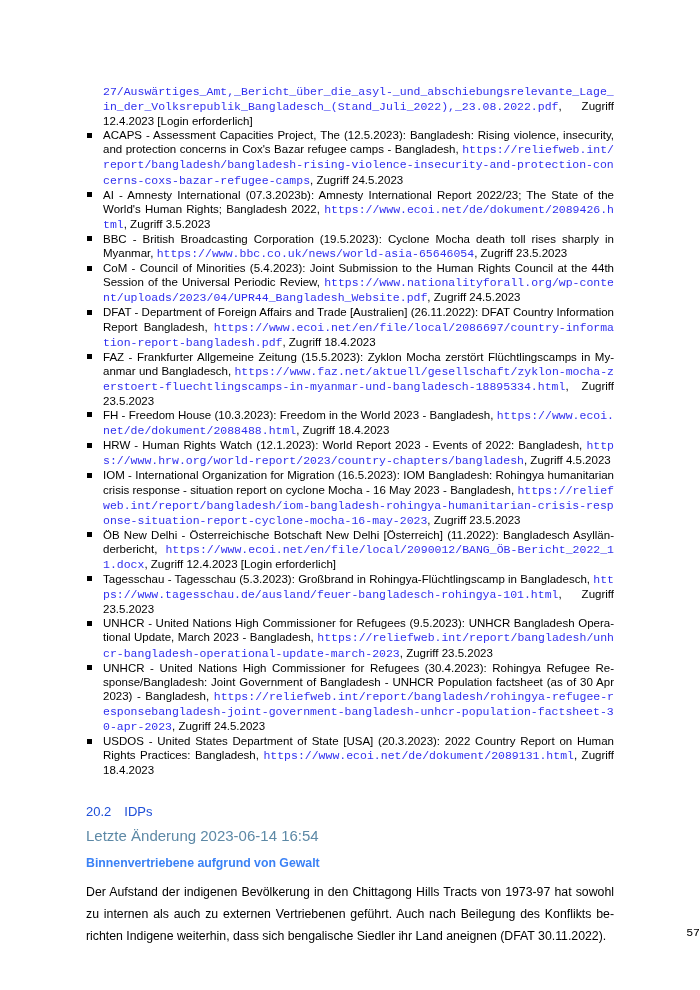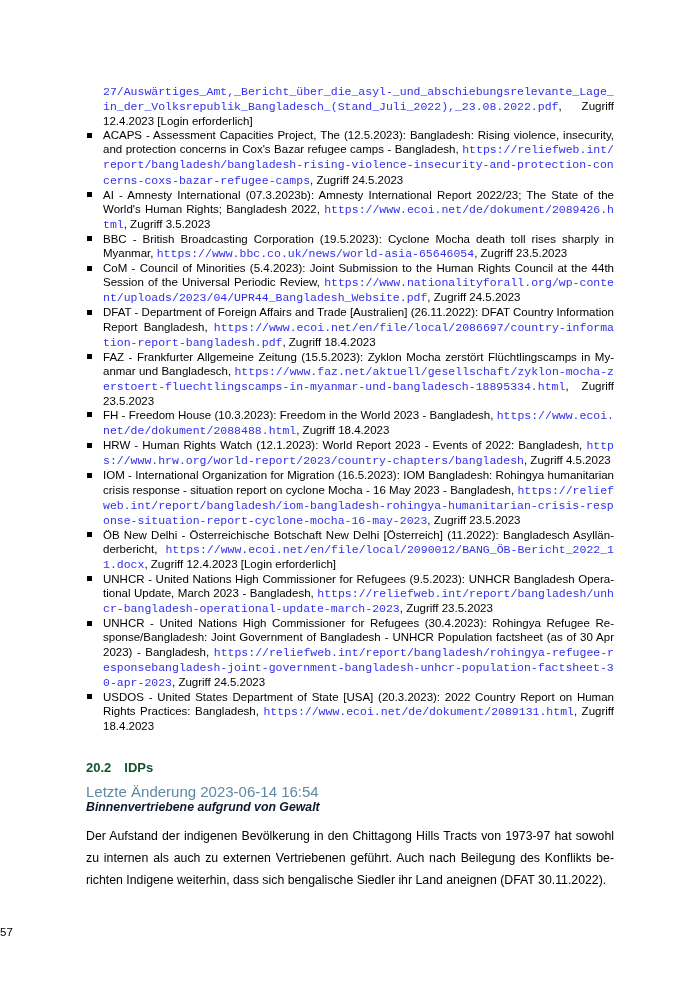--- a/index.html
+++ b/index.html
@@ -40,72 +40,73 @@
     color: #3030ef;
     text-decoration: none;
     word-break: break-all;
     cursor: pointer;
     font-family: Liberation Mono, monospace;
   }
   
   .sec-heading {
     margin: 27px 0 0 0;
     font-size: 13px;
-    font-weight: bold;
-    color: #14532d;
+    font-weight: normal;
+    color: #1d4ed8;
   }
   .sec-heading .sec-num { margin-right: 13px; }
   .last-change {
     margin-top: 8px;
     font-size: 15px;
     color: #5d89a6;
   }
   .subhead {
-    margin-top: 0;
+    margin-top: 12px;
     font-size: 12.3px;
     font-weight: bold;
-    color: #0f172a;
-    font-style: italic;
+    color: #3b82f6;
   }
   .para {
     margin: 11px 0 0 0;
     font-size: 12.3px;
     line-height: 22px;
     text-align: justify;
   }
   .inline-ref-link {
     color: #000;
     cursor: pointer;
   }
   .page-number {
     position: absolute;
     left: 0; top: 926px;
     width: 700px;
-    text-align: left;
+    text-align: right;
     font-size: 11.5px;
     color: #000;
+    font-family: Liberation Mono, monospace;
   }
 </style>
 </head>
 <body>
 
 <div class="content">
 
   <ul class="refs" id="refs">
       <li class="cont"><span></span><a class="link">27/Auswärtiges_Amt,_Bericht_über_die_asyl-_und_abschiebungsrelevante_Lage_in_der_Volksrepublik_Bangladesch_(Stand_Juli_2022),_23.08.2022.pdf</a><span>, Zugriff 12.4.2023 [Login erforderlich]</span></li>
       <li><span>ACAPS - Assessment Capacities Project, The (12.5.2023): Bangladesh: Rising violence, insecurity, and protection concerns in Cox's Bazar refugee camps - Bangladesh, </span><a class="link">https://reliefweb.int/report/bangladesh/bangladesh-rising-violence-insecurity-and-protection-concerns-coxs-bazar-refugee-camps</a><span>, Zugriff 24.5.2023</span></li>
       <li><span>AI - Amnesty International (07.3.2023b): Amnesty International Report 2022/23; The State of the World's Human Rights; Bangladesh 2022, </span><a class="link">https://www.ecoi.net/de/dokument/2089426.html</a><span>, Zugriff 3.5.2023</span></li>
       <li><span>BBC - British Broadcasting Corporation (19.5.2023): Cyclone Mocha death toll rises sharply in Myanmar, </span><a class="link">https://www.bbc.co.uk/news/world-asia-65646054</a><span>, Zugriff 23.5.2023</span></li>
       <li><span>CoM - Council of Minorities (5.4.2023): Joint Submission to the Human Rights Council at the 44th Session of the Universal Periodic Review, </span><a class="link">https://www.nationalityforall.org/wp-content/uploads/2023/04/UPR44_Bangladesh_Website.pdf</a><span>, Zugriff 24.5.2023</span></li>
       <li><span>DFAT - Department of Foreign Affairs and Trade [Australien] (26.11.2022): DFAT Country Information Report Bangladesh, </span><a class="link">https://www.ecoi.net/en/file/local/2086697/country-information-report-bangladesh.pdf</a><span>, Zugriff 18.4.2023</span></li>
       <li><span>FAZ - Frankfurter Allgemeine Zeitung (15.5.2023): Zyklon Mocha zerstört Flüchtlingscamps in My­anmar und Bangladesch, </span><a class="link">https://www.faz.net/aktuell/gesellschaft/zyklon-mocha-zerstoert-fluechtlingscamps-in-myanmar-und-bangladesch-18895334.html</a><span>, Zugriff 23.5.2023</span></li>
       <li><span>FH - Freedom House (10.3.2023): Freedom in the World 2023 - Bangladesh, </span><a class="link">https://www.ecoi.net/de/dokument/2088488.html</a><span>, Zugriff 18.4.2023</span></li>
       <li><span>HRW - Human Rights Watch (12.1.2023): World Report 2023 - Events of 2022: Bangladesh, </span><a class="link">https://www.hrw.org/world-report/2023/country-chapters/bangladesh</a><span>, Zugriff 4.5.2023</span></li>
       <li><span>IOM - International Organization for Migration (16.5.2023): IOM Bangladesh: Rohingya humanitarian crisis response - situation report on cyclone Mocha - 16 May 2023 - Bangladesh, </span><a class="link">https://reliefweb.int/report/bangladesh/iom-bangladesh-rohingya-humanitarian-crisis-response-situation-report-cyclone-mocha-16-may-2023</a><span>, Zugriff 23.5.2023</span></li>
       <li><span>ÖB New Delhi - Österreichische Botschaft New Delhi [Österreich] (11.2022): Bangladesch Asyllän­derbericht, </span><a class="link">https://www.ecoi.net/en/file/local/2090012/BANG_ÖB-Bericht_2022_11.docx</a><span>, Zugriff 12.4.2023 [Login erforderlich]</span></li>
+      <li><span>Tagesschau - Tagesschau (5.3.2023): Großbrand in Rohingya-Flüchtlingscamp in Bangladesch, </span><a class="link">https://www.tagesschau.de/ausland/feuer-bangladesch-rohingya-101.html</a><span>, Zugriff 23.5.2023</span></li>
       <li><span>UNHCR - United Nations High Commissioner for Refugees (9.5.2023): UNHCR Bangladesh Opera­tional Update, March 2023 - Bangladesh, </span><a class="link">https://reliefweb.int/report/bangladesh/unhcr-bangladesh-operational-update-march-2023</a><span>, Zugriff 23.5.2023</span></li>
       <li><span>UNHCR - United Nations High Commissioner for Refugees (30.4.2023): Rohingya Refugee Re­sponse/Bangladesh: Joint Government of Bangladesh - UNHCR Population factsheet (as of 30 Apr 2023) - Bangladesh, </span><a class="link">https://reliefweb.int/report/bangladesh/rohingya-refugee-responsebangladesh-joint-government-bangladesh-unhcr-population-factsheet-30-apr-2023</a><span>, Zugriff 24.5.2023</span></li>
       <li><span>USDOS - United States Department of State [USA] (20.3.2023): 2022 Country Report on Human Rights Practices: Bangladesh, </span><a class="link">https://www.ecoi.net/de/dokument/2089131.html</a><span>, Zugriff 18.4.2023</span></li>
     </ul>
 
   <h2 class="sec-heading">
     <span class="sec-num">20.2</span><span>IDPs</span>
   </h2>
 
   <div class="last-change">Letzte Änderung 2023-06-14 16:54</div>

